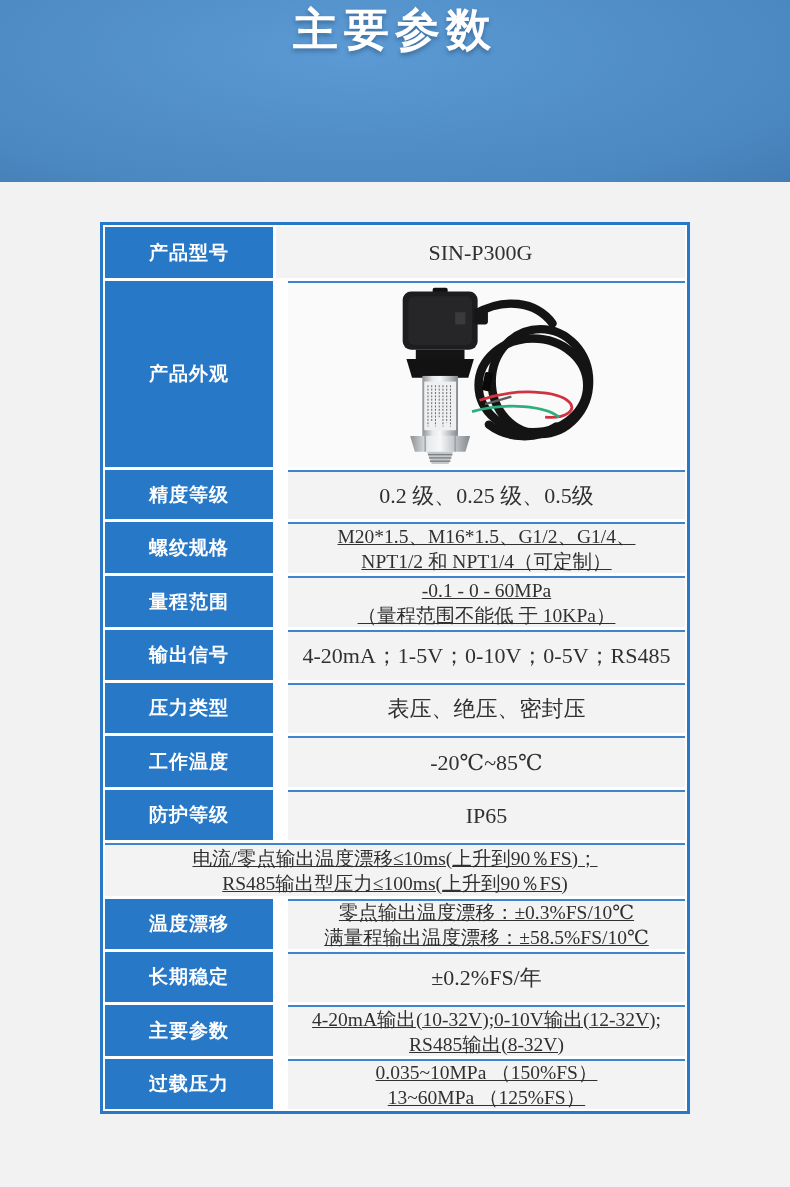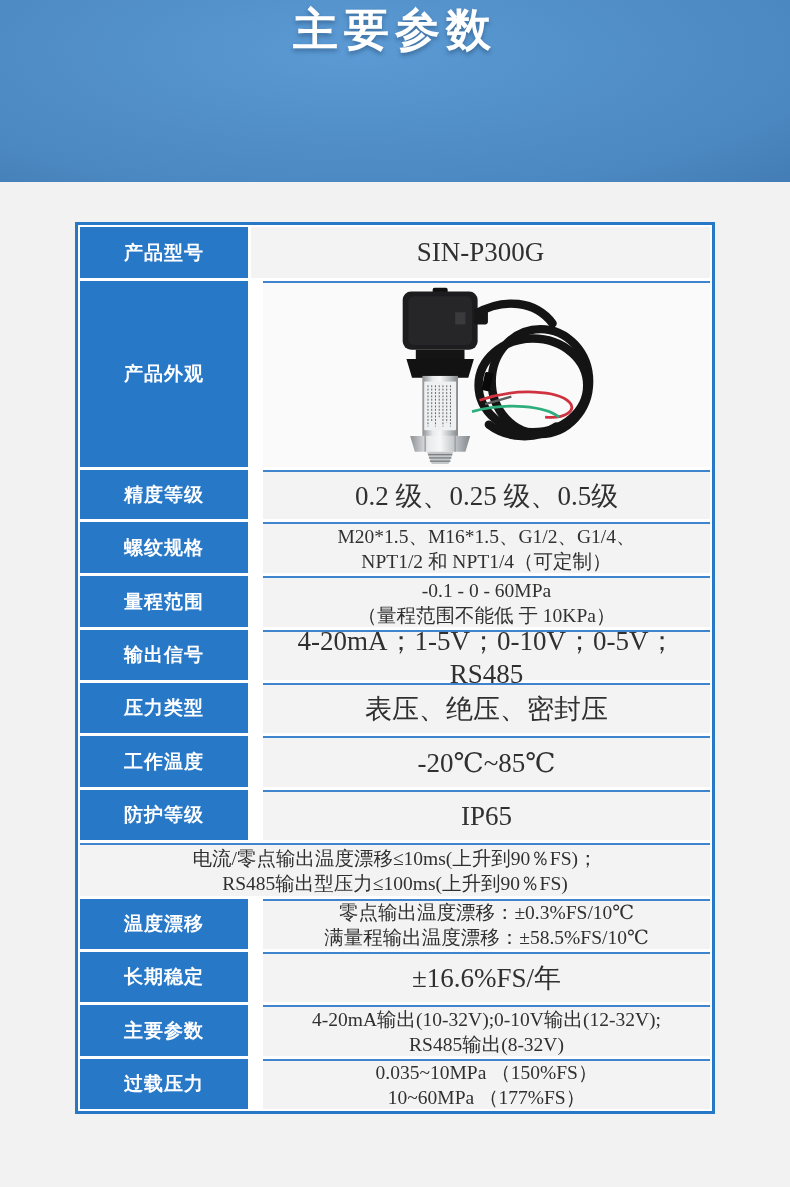--- a/index.html
+++ b/index.html
@@ -22,21 +22,21 @@
   .hero h1 {
     margin: 0;
     color: #ffffff;
     font-size: 45px;
     font-weight: bold;
     letter-spacing: 6px;
     text-shadow: 0 3px 4px rgba(15, 40, 70, 0.35);
   }
   
   .spec-table {
-    width: 640px;
+    width: 590px;
     margin: 40px auto 0;
     box-sizing: border-box;
     border: 3px solid #2878c8;
     background: #ffffff;
     padding: 2px;
   }
   .row { display: flex; }
   .row + .row { margin-top: 3px; gap: 12px; }
   .label-cell {
     flex: none;
@@ -55,24 +55,24 @@
     flex: 1;
     box-sizing: border-box;
     background: #f3f3f3;
     color: #303030;
     display: flex;
     flex-direction: column;
     align-items: center;
     justify-content: center;
     text-align: center;
     font-family: "Liberation Serif", "DejaVu Serif", serif;
-    font-size: 27px;
+    font-size: 22px;
   }
   .row + .row .value-cell { border-top: 2px solid #3f85cd; }
-  .row.compact .value-cell { font-size: 19.5px; line-height: 25px; }
+  .row.compact .value-cell { font-size: 19.5px; line-height: 25px; text-decoration: underline; }
   .value-cell.photo { background: #fafafa; }
 </style>
 </head>
 <body>
 
 <div class="page">
 
   <header class="hero">
     <h1>主要参数</h1>
   </header>
@@ -210,35 +210,35 @@
         <div class="label-cell">温度漂移</div>
         <div class="value-cell">
           <div>零点输出温度漂移：±0.3%FS/10℃</div>
           <div>满量程输出温度漂移：±58.5%FS/10℃</div>
         </div>
       </div>
 
       <div class="row" style="height:50px">
         <div class="label-cell">长期稳定</div>
         <div class="value-cell">
-          <div>±16.6%FS/年</div>
+          <div>±0.2%FS/年</div>
         </div>
       </div>
 
       <div class="row compact" style="height:51px">
         <div class="label-cell">主要参数</div>
         <div class="value-cell">
           <div>4-20mA输出(10-32V);0-10V输出(12-32V);</div>
           <div>RS485输出(8-32V)</div>
         </div>
       </div>
 
       <div class="row compact" style="height:50px">
         <div class="label-cell">过载压力</div>
         <div class="value-cell">
           <div>0.035~10MPa （150%FS）</div>
-          <div>10~60MPa （177%FS）</div>
+          <div>13~60MPa （125%FS）</div>
         </div>
       </div>
 
     </div>
   </main>
 </div>
 
 </body></html>

